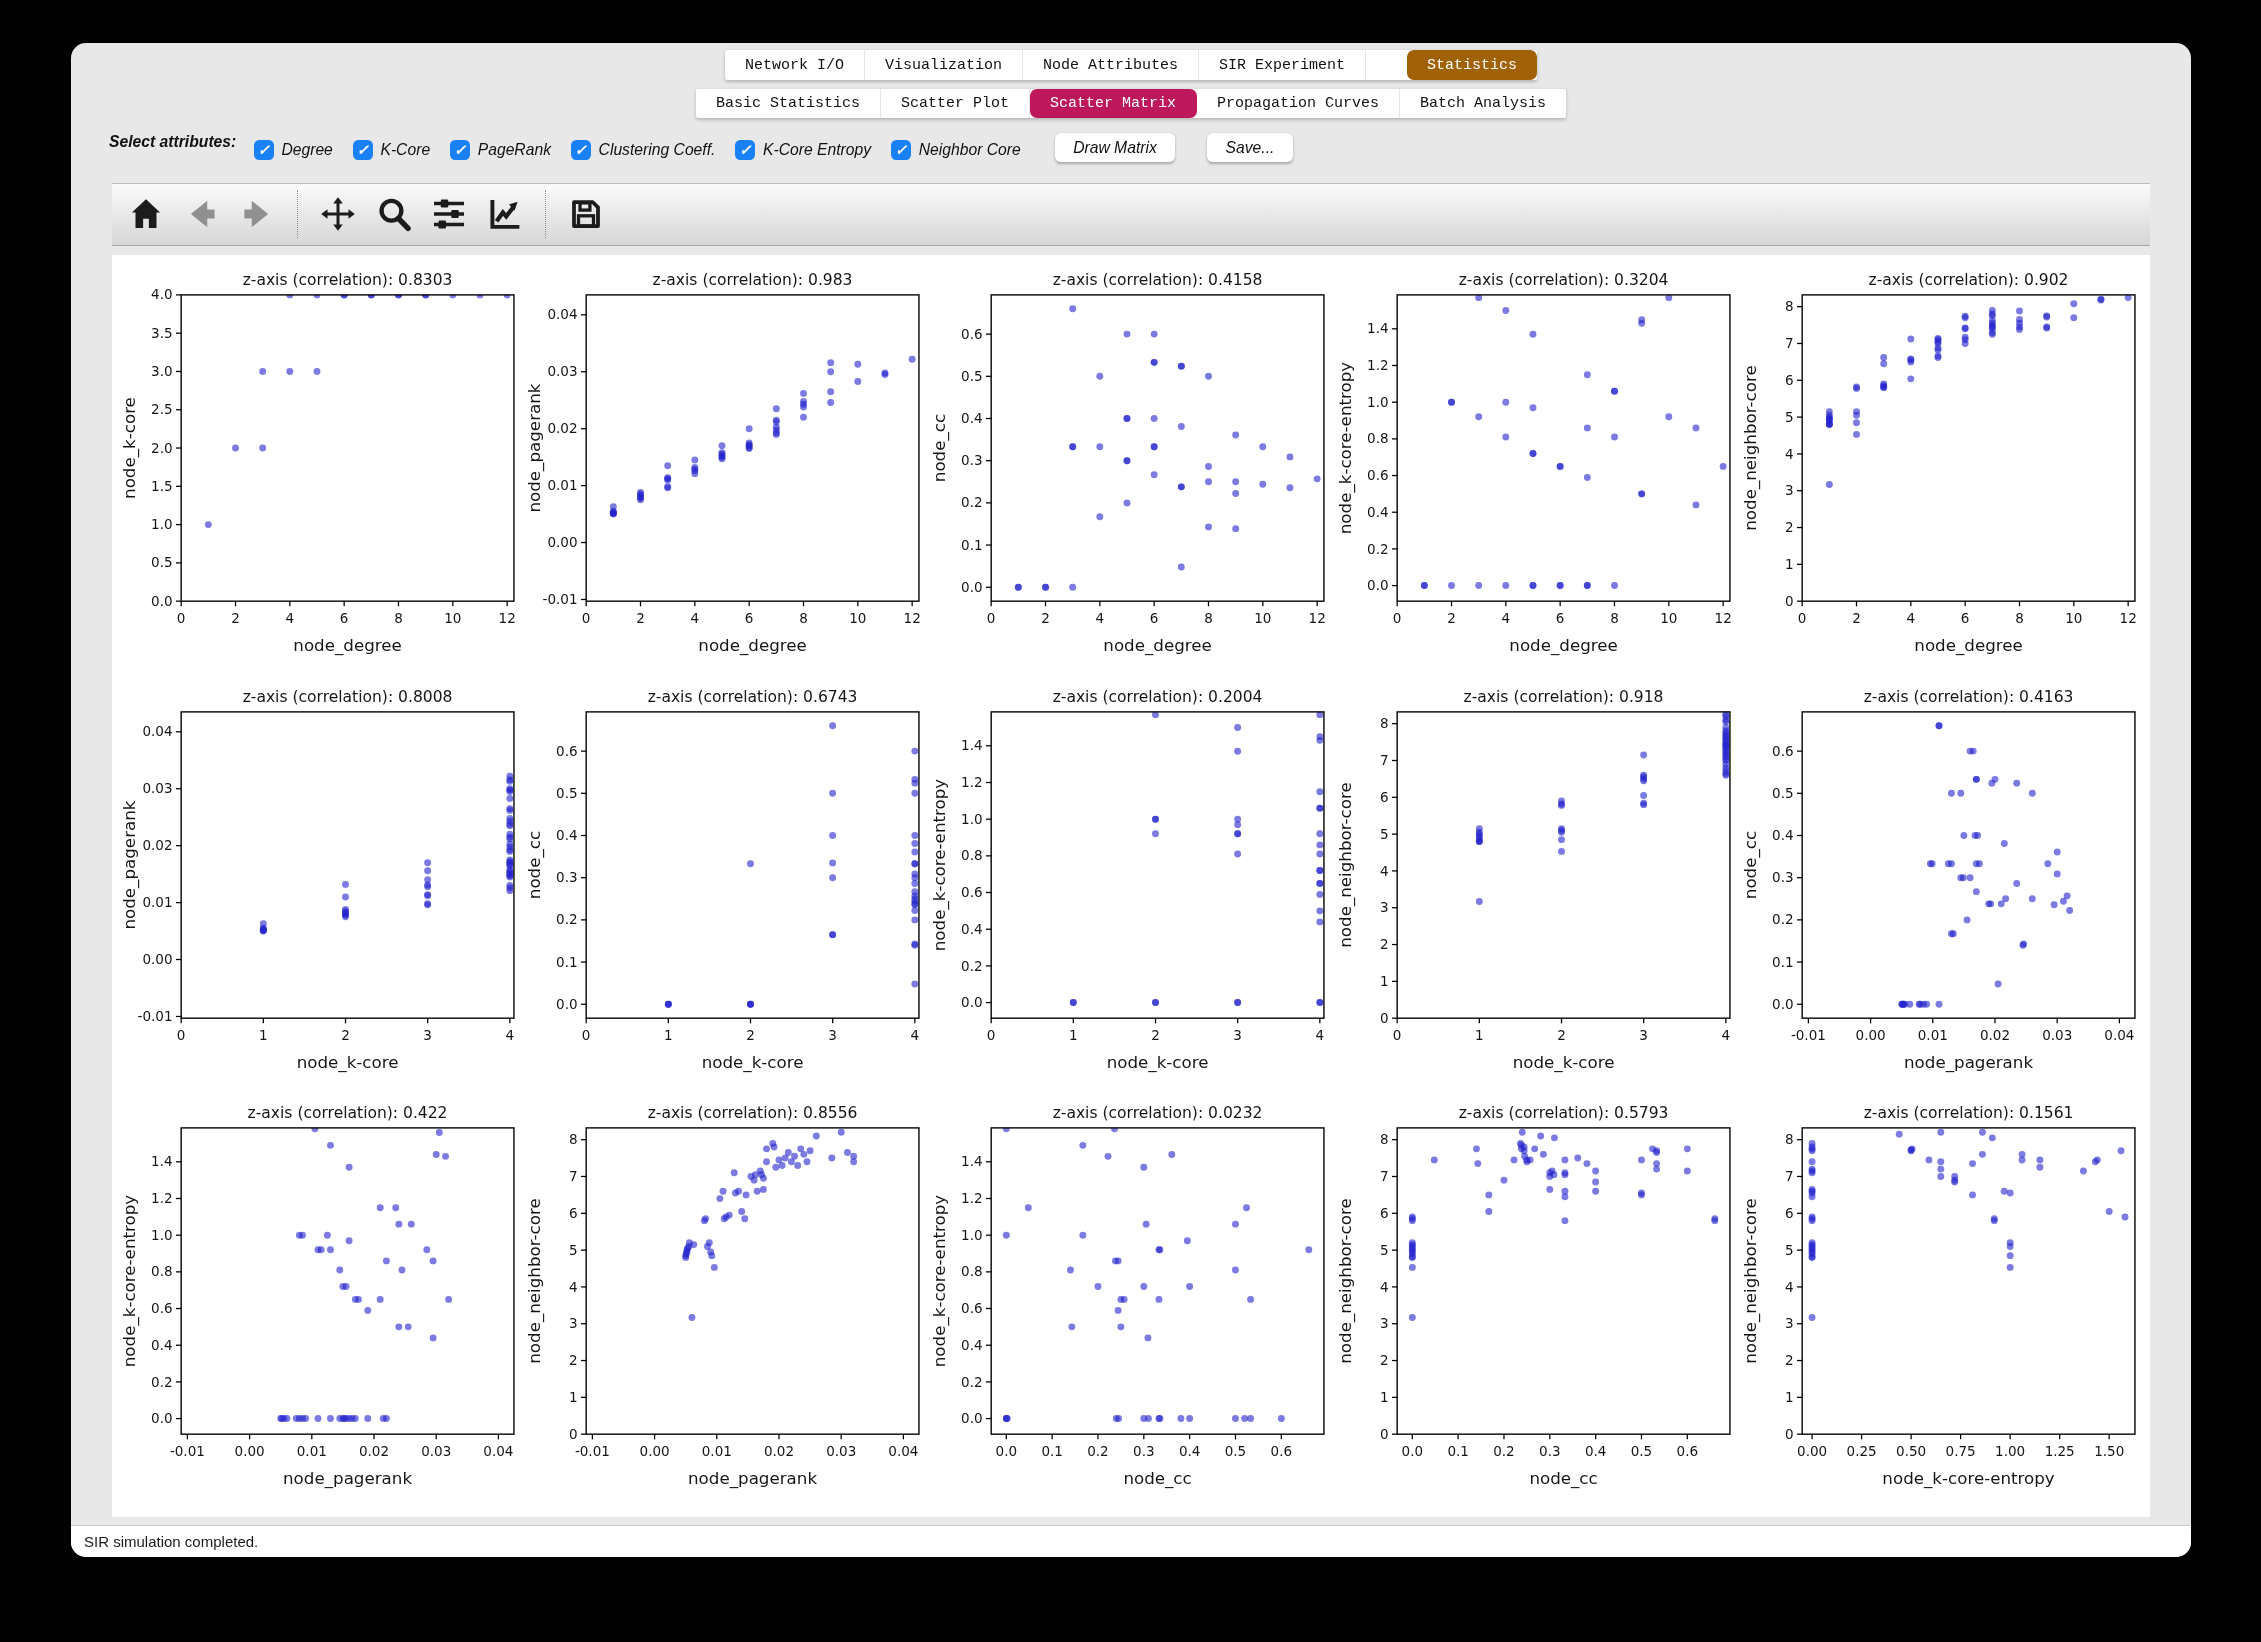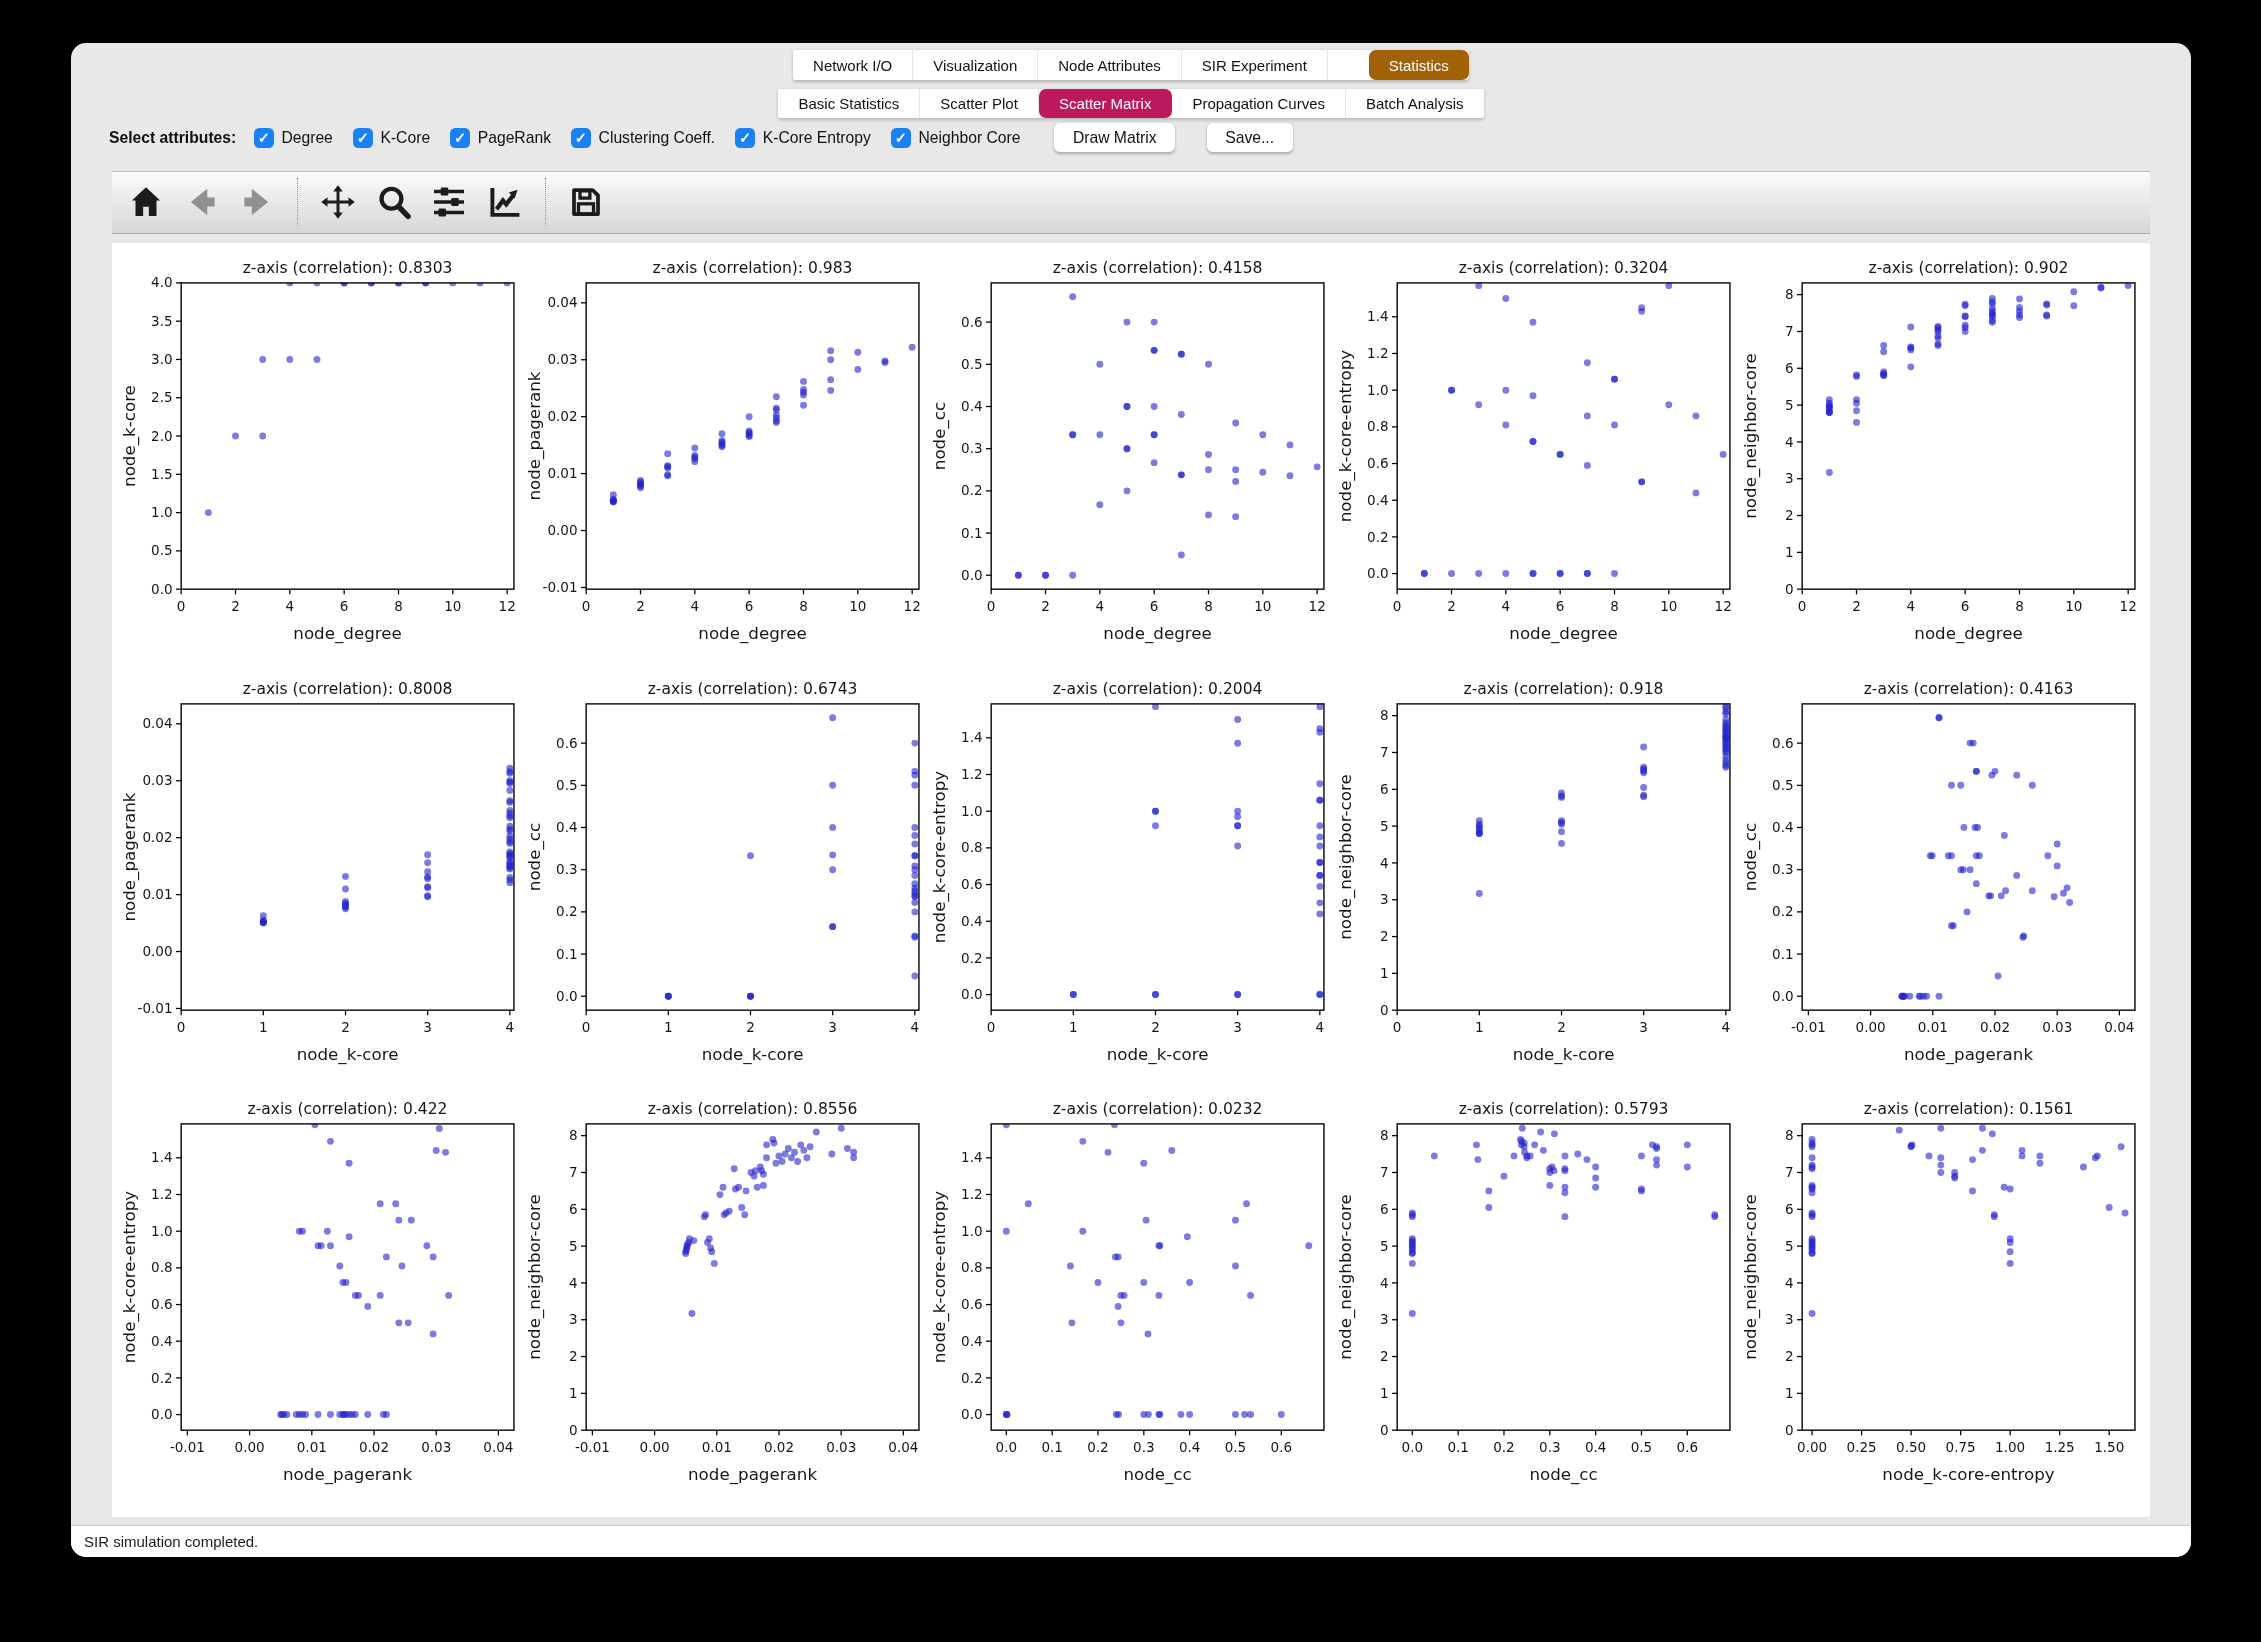--- a/index.html
+++ b/index.html
@@ -5,29 +5,29 @@
   html,body{margin:0;padding:0;background:#000;}
   body{width:2261px;height:1643px;position:relative;font-family:"Liberation Sans",sans-serif;}
   .window{position:absolute;left:71px;top:43px;width:2120px;height:1514px;background:#e9e8e8;
           border-radius:15px;overflow:hidden;display:flex;flex-direction:column;}
   .titlebar{height:34px;flex:0 0 auto;background:#f5f4f4;border-bottom:1.2px solid #d2d1d1;
             display:flex;align-items:center;justify-content:center;position:relative;}
   .traffic{position:absolute;left:20px;top:0;height:100%;display:flex;align-items:center;gap:14px;}
   .light{width:17.5px;height:17.5px;border-radius:50%;}
   .wtitle{font-size:17.5px;font-weight:bold;color:#1b1b1b;}
   .tabrow{display:flex;justify-content:center;margin-top:7px;flex:0 0 auto;}
-  .seg{display:flex;background:#ffffff;border-radius:2px;box-shadow:0 1.2px 3.5px rgba(0,0,0,.22);}
+  .seg{display:flex;background:#ffffff;border-radius:2px;box-shadow:0 1.2px 3.5px rgba(0,0,0,.22);font-family:Liberation Mono, monospace;}
   .seg .tab{font-size:15px;color:#111;padding:0 20px;height:30px;display:flex;align-items:center;
             border-right:1.2px solid #e6e6e6;cursor:default;white-space:nowrap;}
   .seg .tab:first-child{border-top-left-radius:7px;border-bottom-left-radius:7px;}
   .seg .tab:last-child{border-right:none;border-top-right-radius:7px;border-bottom-right-radius:7px;}
   .seg .tab.active{background:#1a80f5;color:#fff;border-radius:7px;border-right-color:transparent;}
   .subtabrow{display:flex;justify-content:center;margin-top:9.3px;flex:0 0 auto;}
   .subtabrow .tab{height:29px;}
-  .attr-row{display:flex;align-items:center;margin-top:3px;padding:0 38px;flex:0 0 auto;height:33px;gap:17.5px;}
+  .attr-row{display:flex;margin-top:15px;padding:0 38px;flex:0 0 auto;height:33px;gap:17.5px;font-style:italic;}
   .attr-label{font-size:15.7px;font-weight:bold;color:#111;}
   .chk-group{display:flex;align-items:center;gap:20px;}
   .chk{display:flex;align-items:center;gap:7.6px;}
   .chk .box{width:20px;height:20px;border-radius:5.2px;display:flex;align-items:center;justify-content:center;
             color:#fff;font-size:14.6px;font-weight:bold;}
   .chk .lbl{font-size:15.7px;color:#111;}
   .btn{background:#fff;border-radius:5.8px;height:29px;display:flex;align-items:center;padding:0 18.6px;
        font-size:15.7px;color:#111;box-shadow:0 1.2px 2.9px rgba(0,0,0,.28);white-space:nowrap;}
   .btn.draw{margin-left:16.3px;}
   .btn.save{margin-left:14px;}

